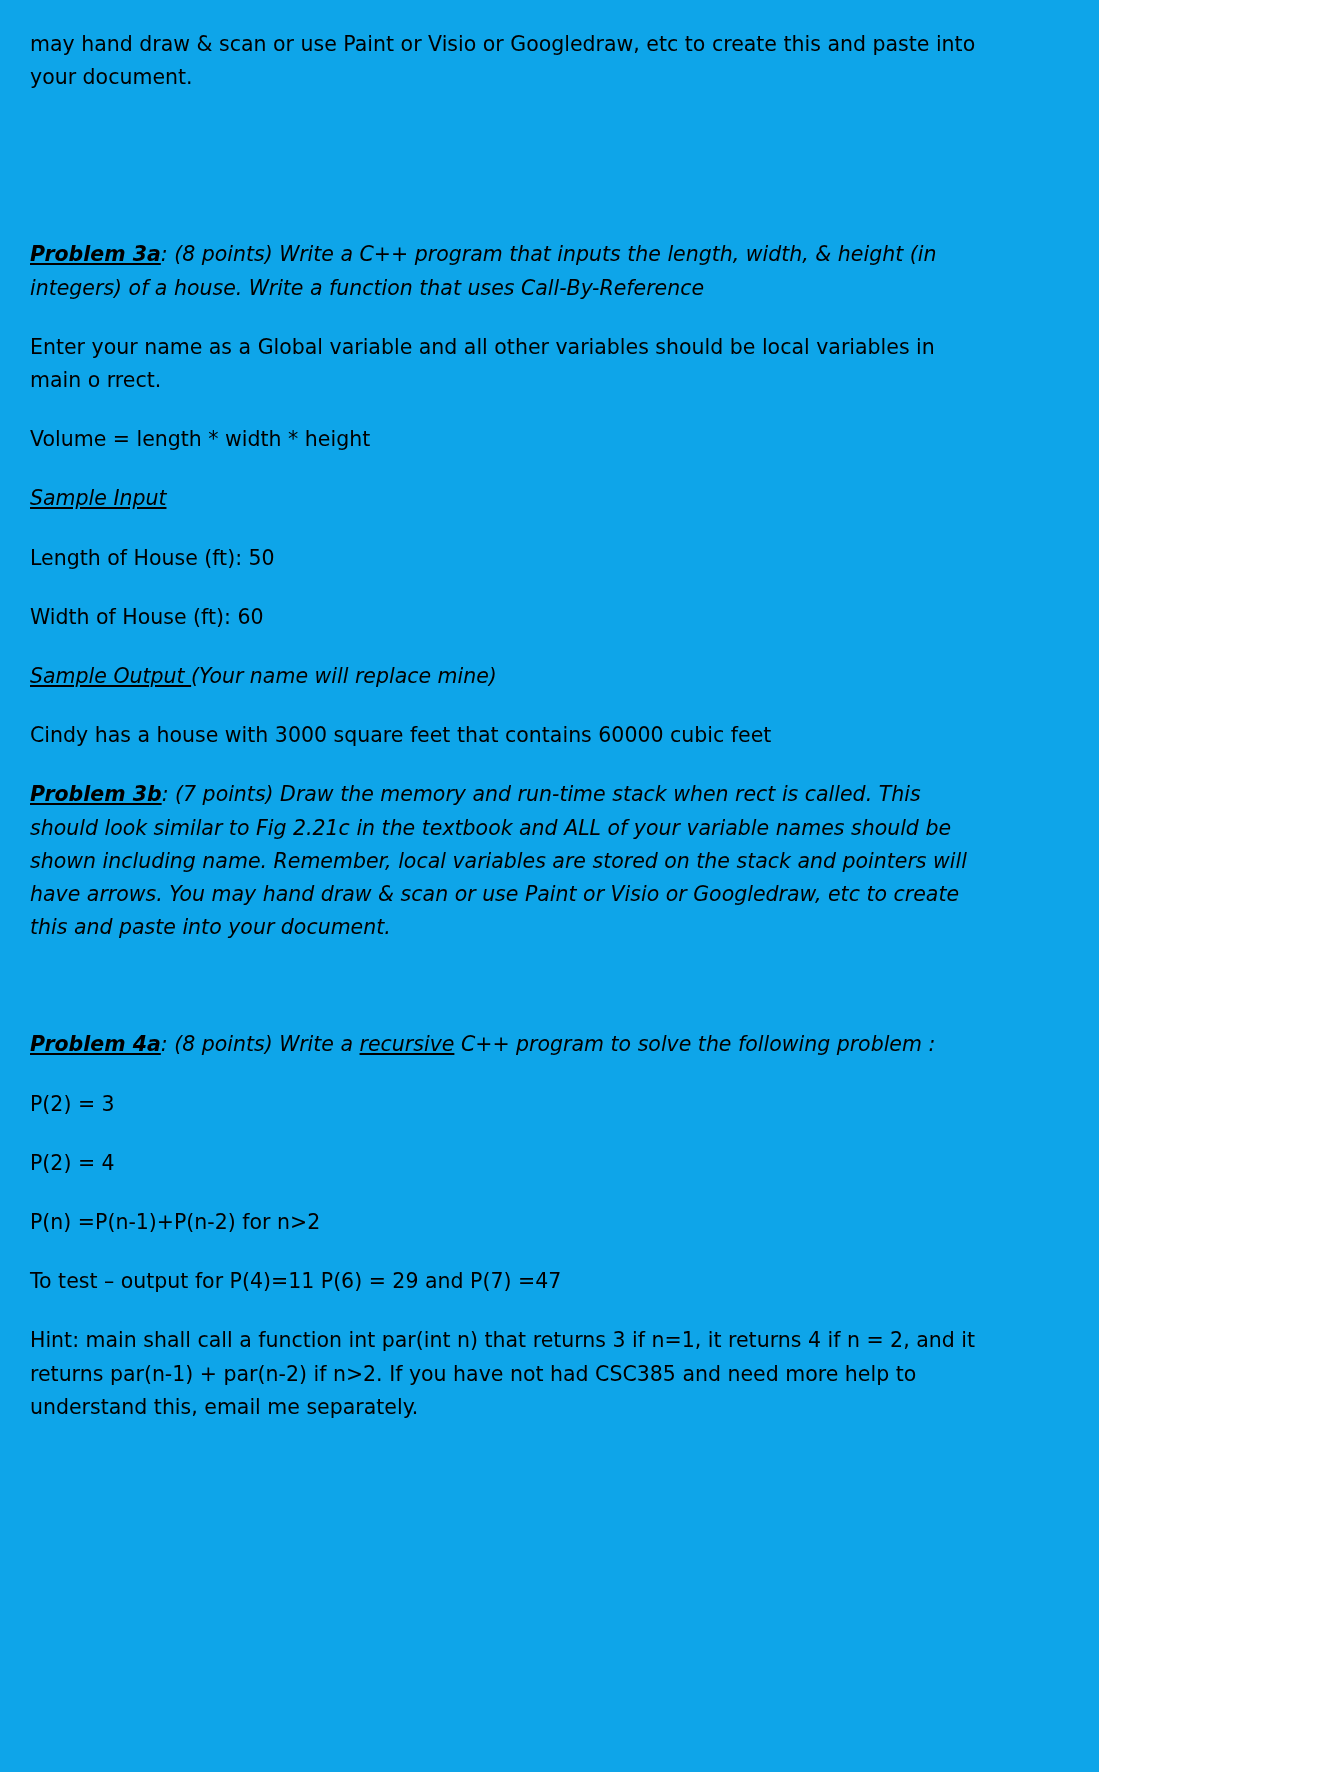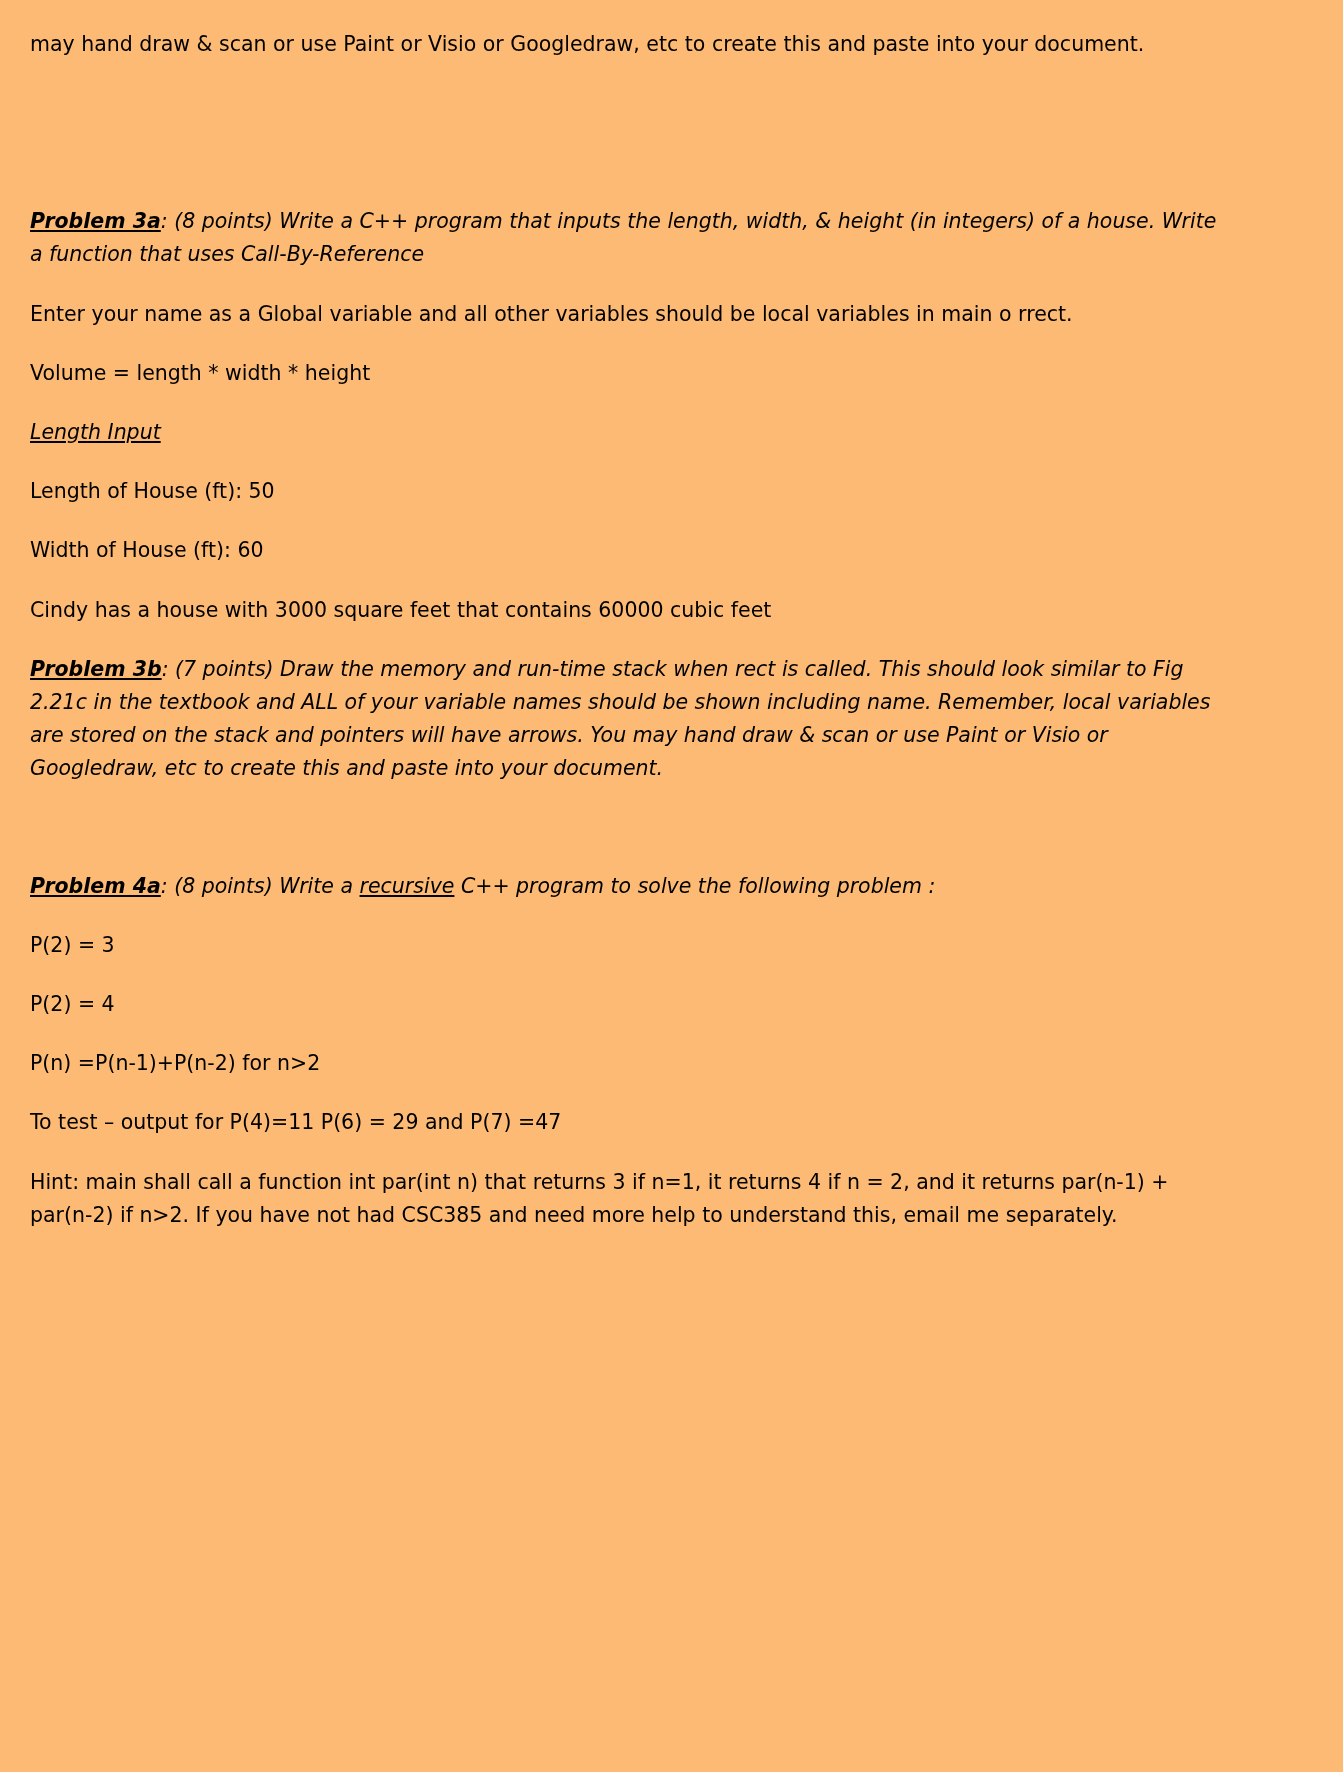--- a/index.html
+++ b/index.html
@@ -8,24 +8,24 @@
     background: #ffffff;
   }
   body {
     width: 1343px;
     min-height: 1772px;
     font-family: "DejaVu Sans", sans-serif;
     color: #000000;
   }
   .page {
     box-sizing: border-box;
-    width: 1343px;
+    width: 1099px;
     min-height: 1772px;
     padding: 28px 112px 40px 30px;
-    background: #fdba74;
+    background: #0ea5e9;
   }
   .para {
     font-size: 20.5px;
     line-height: 1.62;
     margin: 0 0 26px 0;
     text-align: left;
   }
   .spacer-lg {
     height: 118px;
   }
@@ -56,25 +56,26 @@
 
   <div class="spacer-lg"></div>
 
   <p class="para multi"><span class="bold-underline inline">Problem 3a</span><span class="inline">: (8 points) Write a C++ program that inputs the length, width, &amp; height (in integers) of a house.  Write a function that uses Call-By-Reference</span></p>
 
 
   <p class="para">Enter your name as a Global variable and all other variables should be local variables in main o rrect.</p>
 
   <p class="para">Volume = length * width * height</p>
 
-  <p class="para"><span class="underline inline">Length Input </span></p>
+  <p class="para"><span class="underline inline">Sample Input </span></p>
 
   <p class="para">Length of House (ft): 50</p>
   <p class="para">Width of House (ft): 60</p>
 
+  <p class="para"><span class="underline inline">Sample Output </span><span class="inline">(Your name will replace mine)</span></p>
 
   <p class="para">Cindy has a house with 3000 square feet that contains 60000 cubic feet</p>
 
   <p class="para multi"><span class="bold-underline inline">Problem 3b</span><span class="inline">: (7 points) Draw the memory and run-time stack when rect is called. This should look similar to Fig 2.21c in the textbook and ALL of your variable names should be shown including name. Remember, local variables are stored on the stack and pointers will have arrows. You may hand draw &amp; scan or use Paint or Visio or Googledraw, etc to create this and paste into your document.</span></p>
 
   <div class="spacer-md"></div>
 
   <p class="para multi"><span class="bold-underline inline">Problem 4a</span><span class="inline">: (8 points) Write a </span><span class="underline inline">recursive</span><span class="inline"> C++ program to solve the following problem :</span></p>
 
   <p class="para">P(2) = 3</p>

